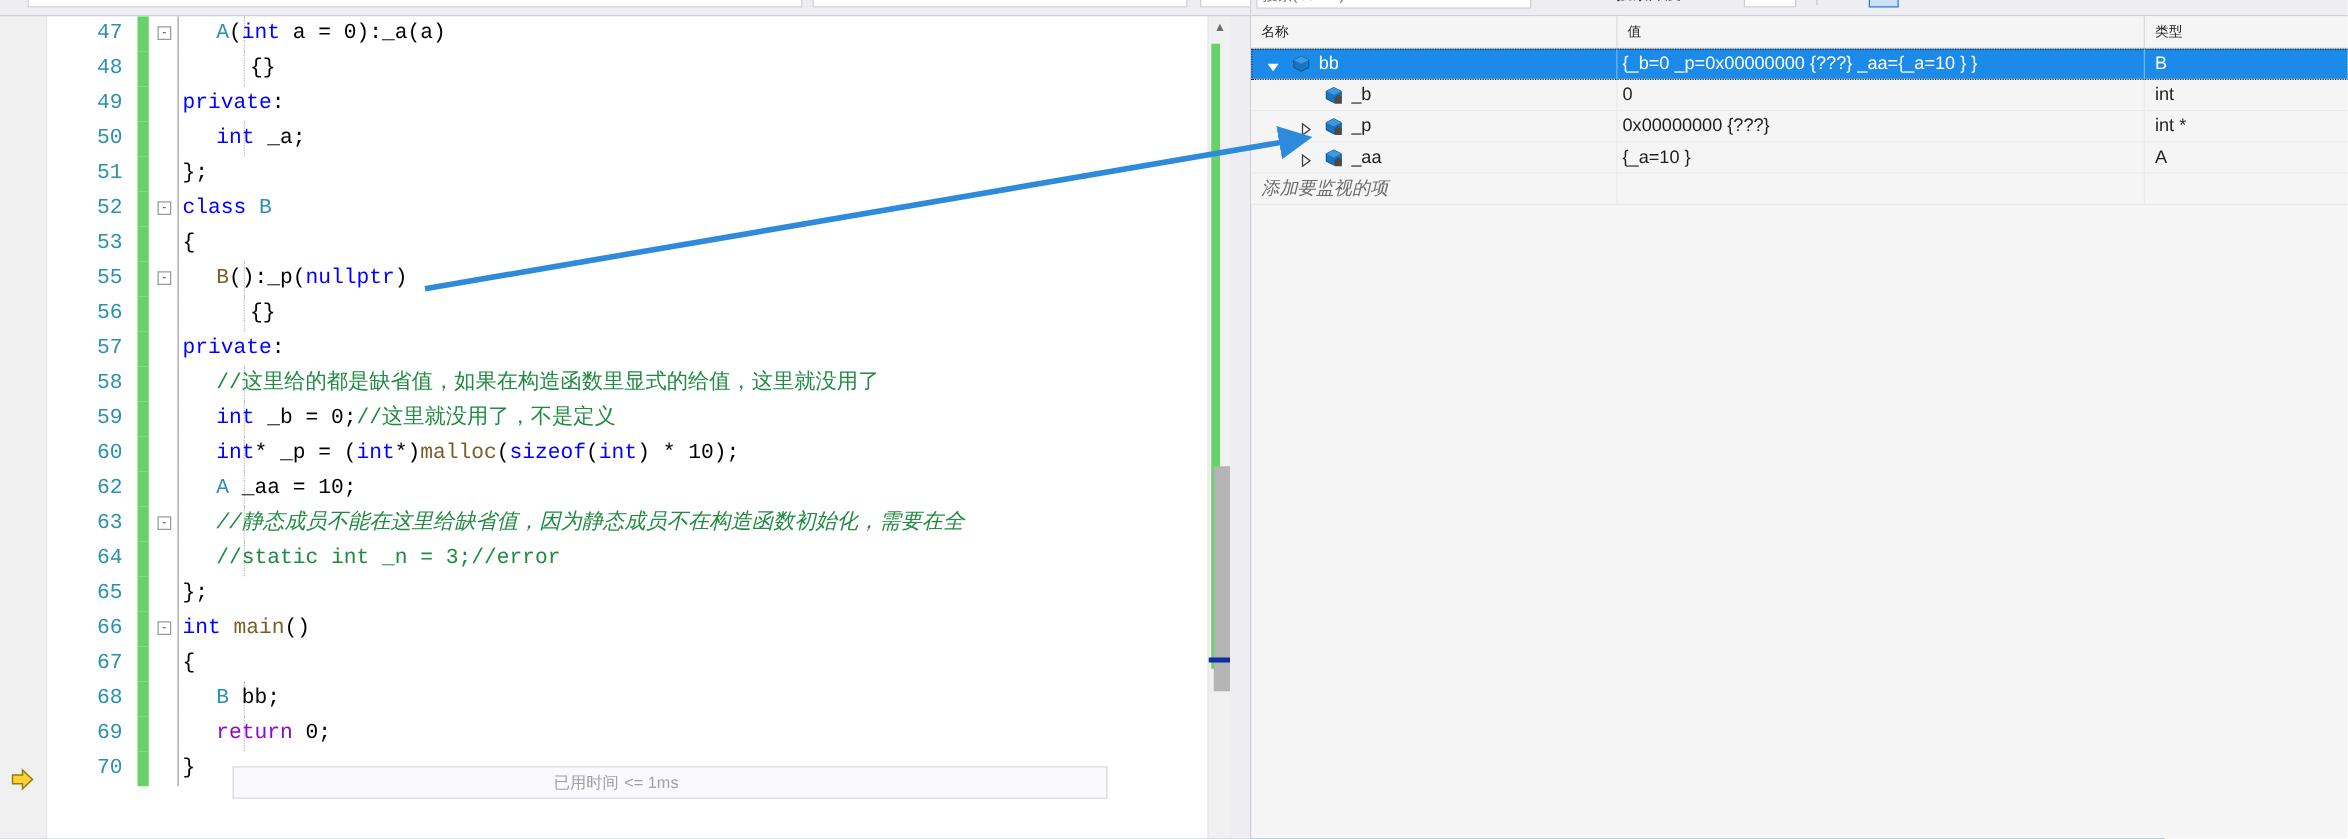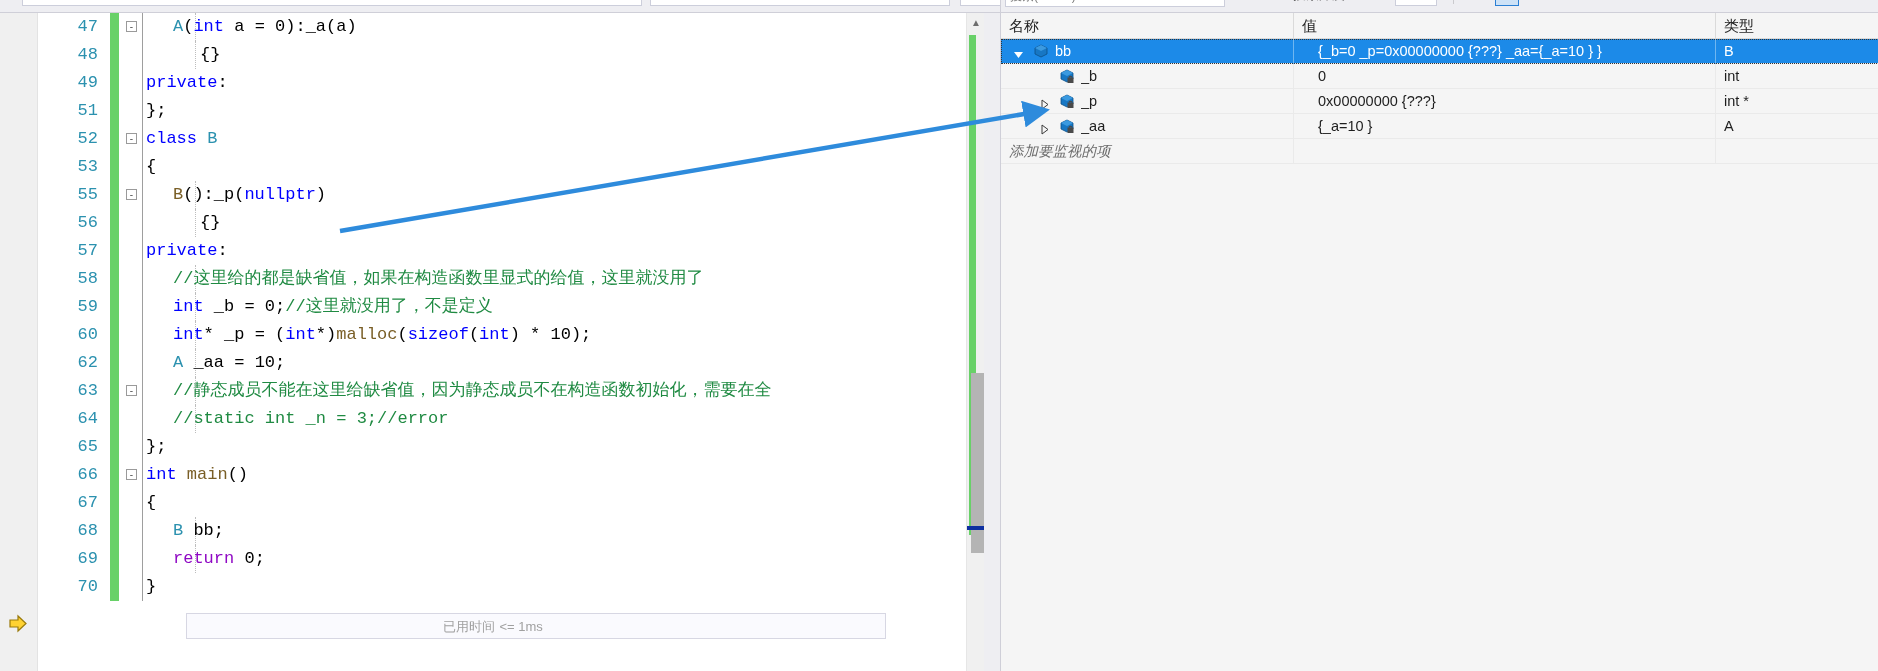--- a/index.html
+++ b/index.html
@@ -222,21 +222,21 @@
   
   .grid-header {
     position: absolute; left: 0; top: 13px;
     width: 878px; height: 26px;
     background: #f5f5f5;
     border-bottom: 1px solid #dadada;
   }
   .hcell {
     position: absolute; top: 0;
     height: 26px; line-height: 26px;
-    font-size: 15px; color: #1e1e1e;
+    font-size: 11px; color: #1e1e1e;
     padding-left: 8px;
   }
   .hcell.name  { left: 0px;   width: 292px; }
   .hcell.value { left: 292px; width: 422px; border-left: 1px solid #dadada; }
   .hcell.type  { left: 714px; width: 164px; border-left: 1px solid #dadada; }
 
   .rows {
     position: absolute; left: 0; top: 39px;
     width: 878px; height: 632px;
   }
@@ -251,21 +251,21 @@
   .row.addwatch { background: #f5f5f5; }
   .cell {
     position: absolute; top: 0;
     height: 25px; line-height: 25px;
     font-size: 14.5px;
     color: #1e1e1e;
     white-space: nowrap;
     overflow: hidden;
   }
   .cell.c-name  { left: 0px;   width: 292px; }
-  .cell.c-value { left: 292px; width: 422px; padding-left: 24px; border-left: 1px solid #eaeaea; }
+  .cell.c-value { left: 292px; width: 422px; padding-left: 4px; border-left: 1px solid #eaeaea; }
   .cell.c-type  { left: 714px; width: 164px; padding-left: 8px; border-left: 1px solid #eaeaea; }
   .row.selected .cell.c-value,
   .row.selected .cell.c-type { border-left-color: #6fb6f0; }
   .sel-outline {
     position: absolute; left: 0; top: 0;
     width: 878px; height: 25px;
     border: 1px dotted #333;
     pointer-events: none;
   }
 
@@ -304,31 +304,32 @@
       <svg class="exec-arrow" viewBox="0 0 19 19" style="top:601px">
         <path d="M1,6 L9,6 L9,2 L17,9.5 L9,17 L9,13 L1,13 Z" fill="#ffd232" stroke="#9a7a0a" stroke-width="1.2"></path>
       </svg>
     </div>
 
     <div class="codearea">
       <div id="code-lines">
           <div class="line"><div class="lineno">47</div><div class="changebar"></div><div class="fold">-</div><div class="guide g2"></div><div class="guide g3"></div><div class="codetext" style="left: 135px;"><span class="typ">A</span><span class="punc">(</span><span class="kw">int</span> <span class="id">a</span> <span class="punc">=</span> <span class="num">0</span><span class="punc">):</span><span class="id">_a</span><span class="punc">(</span><span class="id">a</span><span class="punc">)</span></div></div>
           <div class="line"><div class="lineno">48</div><div class="changebar"></div><div class="guide g2"></div><div class="guide g3"></div><div class="codetext" style="left: 162px;"><span class="punc">{}</span></div></div>
           <div class="line"><div class="lineno">49</div><div class="changebar"></div><div class="guide g2"></div><div class="codetext" style="left: 108px;"><span class="kw">private</span><span class="punc">:</span></div></div>
+          <div class="line"><div class="lineno">50</div><div class="changebar"></div><div class="guide g2"></div><div class="guide g3"></div><div class="codetext" style="left: 135px;"><span class="kw">int</span> <span class="id">_a</span><span class="punc">;</span></div></div>
           <div class="line"><div class="lineno">51</div><div class="changebar"></div><div class="guide g2"></div><div class="codetext" style="left: 108px;"><span class="punc">};</span></div></div>
           <div class="line"><div class="lineno">52</div><div class="changebar"></div><div class="fold">-</div><div class="guide g2"></div><div class="codetext" style="left: 108px;"><span class="kw">class</span> <span class="typ">B</span></div></div>
           <div class="line"><div class="lineno">53</div><div class="changebar"></div><div class="guide g2"></div><div class="codetext" style="left: 108px;"><span class="punc">{</span></div></div>
           <div class="line"><div class="lineno">55</div><div class="changebar"></div><div class="fold">-</div><div class="guide g2"></div><div class="guide g3"></div><div class="codetext" style="left: 135px;"><span class="fn">B</span><span class="punc">():</span><span class="id">_p</span><span class="punc">(</span><span class="kw">nullptr</span><span class="punc">)</span></div></div>
           <div class="line"><div class="lineno">56</div><div class="changebar"></div><div class="guide g2"></div><div class="guide g3"></div><div class="codetext" style="left: 162px;"><span class="punc">{}</span></div></div>
           <div class="line"><div class="lineno">57</div><div class="changebar"></div><div class="guide g2"></div><div class="codetext" style="left: 108px;"><span class="kw">private</span><span class="punc">:</span></div></div>
           <div class="line"><div class="lineno">58</div><div class="changebar"></div><div class="guide g2"></div><div class="guide g3"></div><div class="codetext" style="left: 135px;"><span class="cmt">//这里给的都是缺省值，如果在构造函数里显式的给值，这里就没用了</span></div></div>
           <div class="line"><div class="lineno">59</div><div class="changebar"></div><div class="guide g2"></div><div class="guide g3"></div><div class="codetext" style="left: 135px;"><span class="kw">int</span> <span class="id">_b</span> <span class="punc">=</span> <span class="num">0</span><span class="punc">;</span><span class="cmt">//这里就没用了，不是定义</span></div></div>
           <div class="line"><div class="lineno">60</div><div class="changebar"></div><div class="guide g2"></div><div class="guide g3"></div><div class="codetext" style="left: 135px;"><span class="kw">int</span><span class="punc">*</span> <span class="id">_p</span> <span class="punc">=</span> <span class="punc">(</span><span class="kw">int</span><span class="punc">*)</span><span class="fn">malloc</span><span class="punc">(</span><span class="kw">sizeof</span><span class="punc">(</span><span class="kw">int</span><span class="punc">)</span> <span class="punc">*</span> <span class="num">10</span><span class="punc">);</span></div></div>
           <div class="line"><div class="lineno">62</div><div class="changebar"></div><div class="guide g2"></div><div class="guide g3"></div><div class="codetext" style="left: 135px;"><span class="typ">A</span> <span class="id">_aa</span> <span class="punc">=</span> <span class="num">10</span><span class="punc">;</span></div></div>
-          <div class="line"><div class="lineno">63</div><div class="changebar"></div><div class="fold">-</div><div class="guide g2"></div><div class="guide g3"></div><div class="codetext" style="left: 135px;"><span class="cmt">//静态成员不能在这里给缺省值，因为静态成员不在构造函数初始化，需要在全</span></div></div>
+          <div class="line"><div class="lineno">63</div><div class="changebar"></div><div class="fold">-</div><div class="guide g2"></div><div class="guide g3"></div><div class="codetext" style="left: 135px; font-style: italic;"><span class="cmt">//静态成员不能在这里给缺省值，因为静态成员不在构造函数初始化，需要在全</span></div></div>
           <div class="line"><div class="lineno">64</div><div class="changebar"></div><div class="guide g2"></div><div class="guide g3"></div><div class="codetext" style="left: 135px;"><span class="cmt">//static int _n = 3;//error</span></div></div>
           <div class="line"><div class="lineno">65</div><div class="changebar"></div><div class="guide g2"></div><div class="codetext" style="left: 108px;"><span class="punc">};</span></div></div>
           <div class="line"><div class="lineno">66</div><div class="changebar"></div><div class="fold">-</div><div class="guide g2"></div><div class="codetext" style="left: 108px;"><span class="kw">int</span> <span class="fn">main</span><span class="punc">()</span></div></div>
           <div class="line"><div class="lineno">67</div><div class="changebar"></div><div class="guide g2"></div><div class="codetext" style="left: 108px;"><span class="punc">{</span></div></div>
           <div class="line"><div class="lineno">68</div><div class="changebar"></div><div class="guide g2"></div><div class="guide g3"></div><div class="codetext" style="left: 135px;"><span class="typ">B</span> <span class="id">bb</span><span class="punc">;</span></div></div>
           <div class="line"><div class="lineno">69</div><div class="changebar"></div><div class="guide g2"></div><div class="guide g3"></div><div class="codetext" style="left: 135px;"><span class="kwp">return</span> <span class="num">0</span><span class="punc">;</span></div></div>
           <div class="line"><div class="lineno">70</div><div class="changebar"></div><div class="guide g2"></div><div class="codetext" style="left: 108px;"><span class="punc">}</span></div></div>
         </div>
 
       <div class="curline" style="top:600px"></div>

